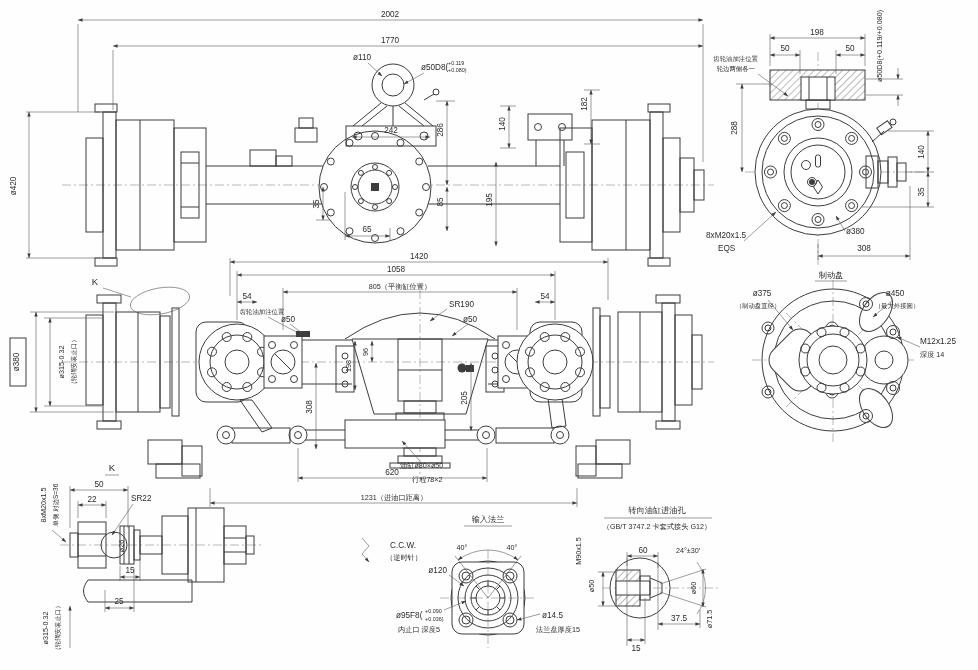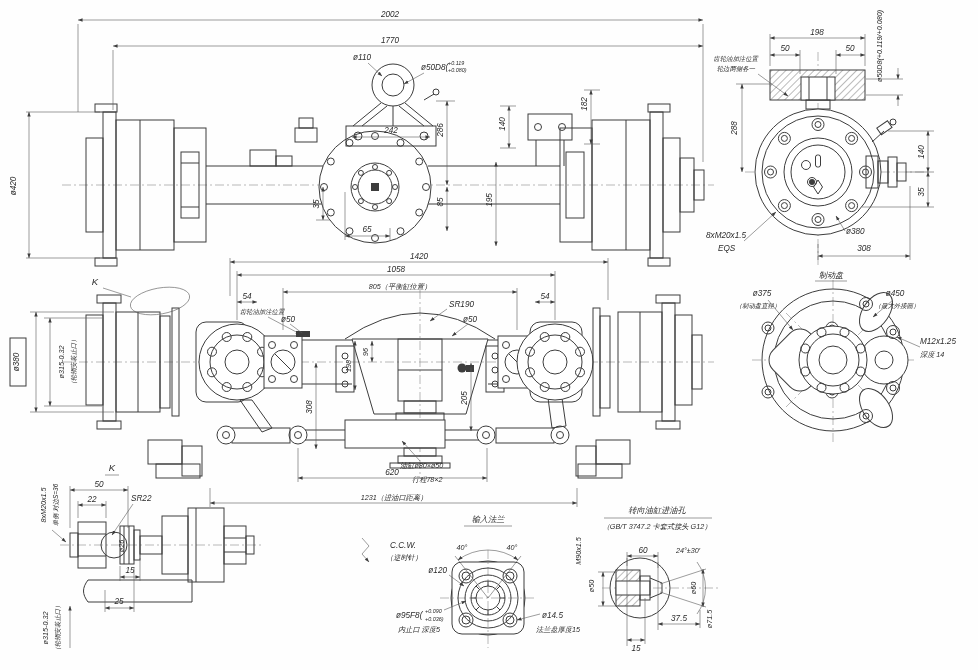--- a/index.html
+++ b/index.html
@@ -1,16 +1,16 @@
 <!DOCTYPE html>
 <html><head>
 <meta charset="utf-8">
 <style>
   html,body{margin:0;padding:0;background:#fff;}
-  #stage{width:978px;height:670px;background:#fefefe;position:relative;overflow:hidden;font-style:italic;}
+  #stage{width:978px;height:670px;background:#fefefe;position:relative;overflow:hidden;}
   svg{display:block;}
   .s{stroke:#3d3d3d;stroke-width:1;fill:none;}
   .s2{stroke:#3d3d3d;stroke-width:1;fill:#fff;}
   .f{fill:#3d3d3d;stroke:none;}
   .d{stroke:#5a5a5a;stroke-width:.6;fill:none;}
   .c{stroke:#8a8a8a;stroke-width:.6;fill:none;stroke-dasharray:9 3 2 3;}
   .h{fill:url(#ht);stroke:#3d3d3d;stroke-width:1;}
   text{fill:#2b2b2b;font-family:"Liberation Sans","DejaVu Sans",sans-serif;}
   .t5{font-size:5.4px;}.t6{font-size:6.4px;}.t7{font-size:7.2px;}.t8{font-size:8.2px;}.t9{font-size:9.5px;}
   .mid{text-anchor:middle;}.end{text-anchor:end;}

